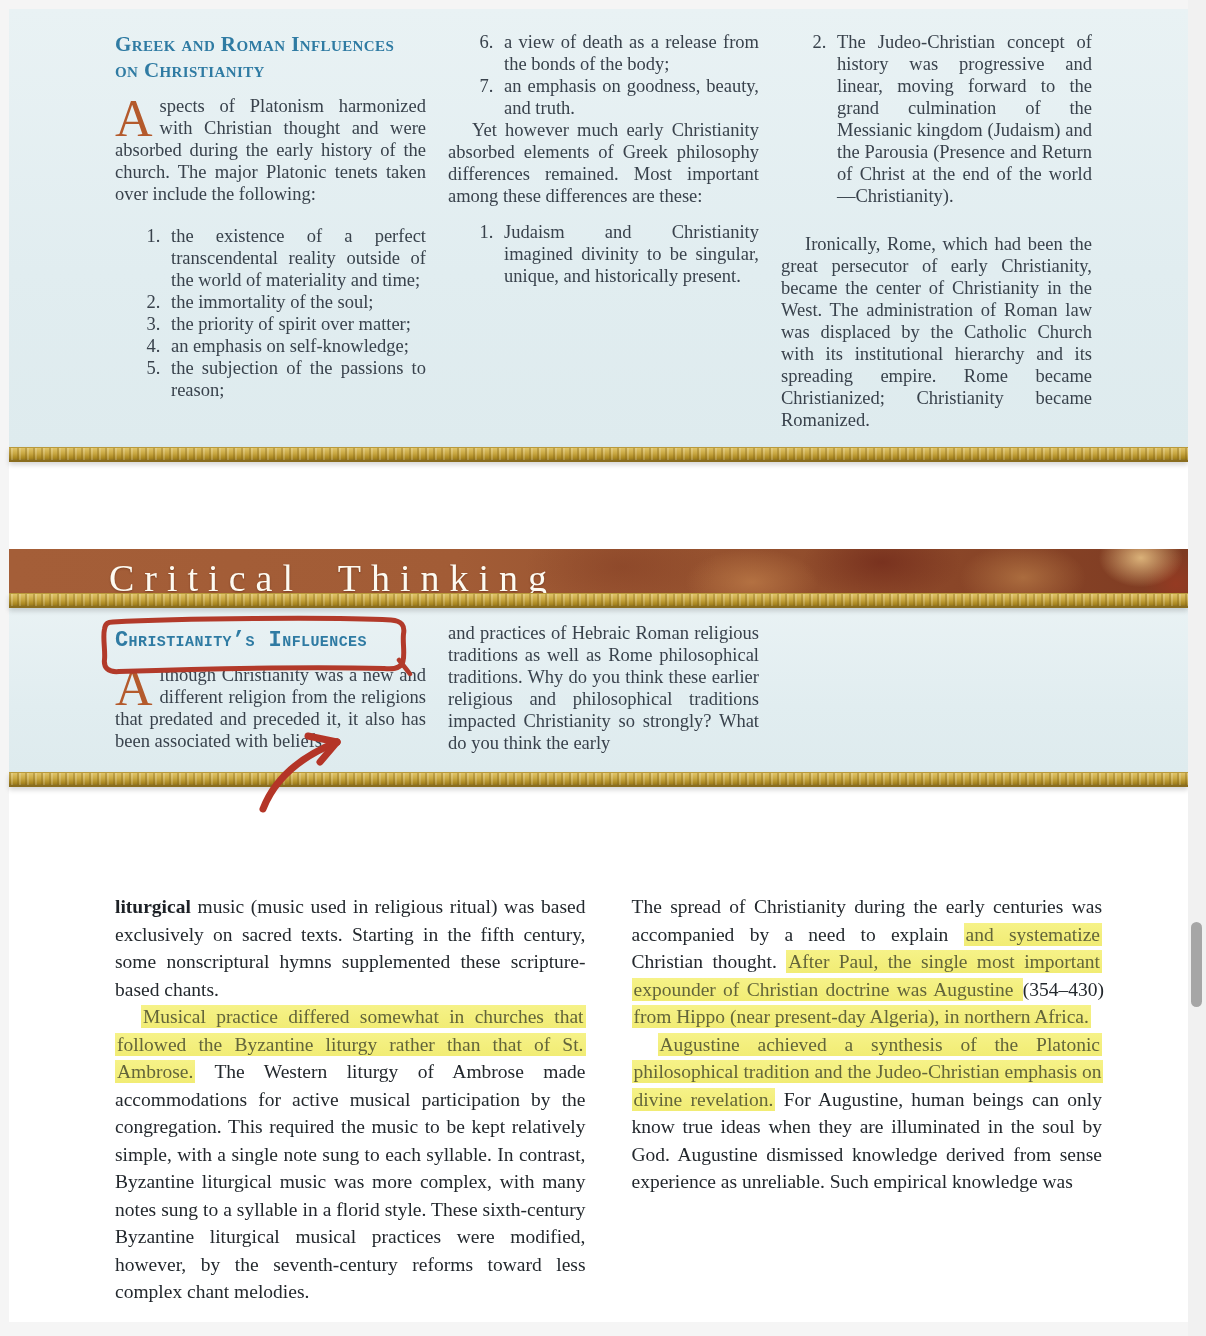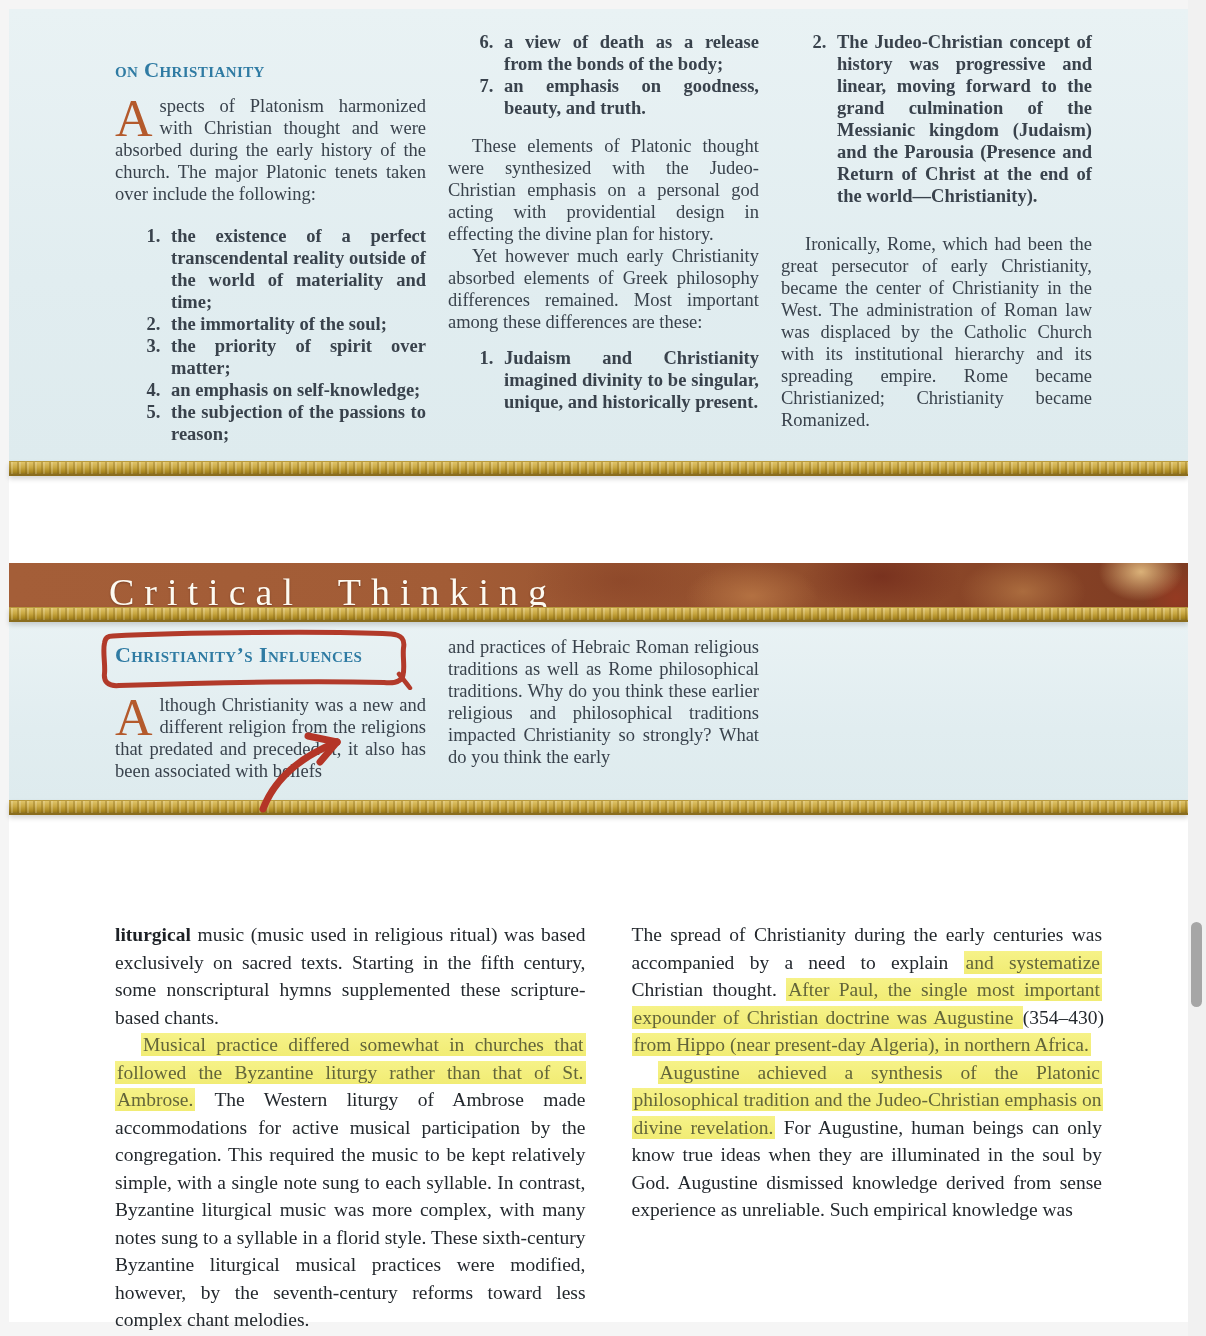--- a/index.html
+++ b/index.html
@@ -52,24 +52,24 @@
   .body-blue{color:#39424c;font-size:18.5px;line-height:22px;text-align:justify;hyphens:auto;}
   .body-blue p{margin:0;}
   .sc{font-variant:small-caps;letter-spacing:.4px;font-weight:bold;}
   .h-blue{color:#2f7ba3;font-size:21px;line-height:26px;margin:0 0 12px 0;}
   .h-ct{color:#2f7ba3;font-size:22px;line-height:26px;margin:0;}
   .dropcap{
     float:left;color:#b45a2c;font-size:52px;line-height:41px;
     padding:3px 7px 0 0;font-weight:normal;
   }
   ol.list{margin:0;padding-left:50px;}
-  ol.list li{padding-left:6px;margin:0;font-weight:bold;}
+  ol.list li{padding-left:6px;margin:0;}
   .indent{text-indent:24px;} .mt14{margin-top:14px!important;} .mt16{margin-top:16px!important;} .mt20{margin-top:20px!important;} .mt26{margin-top:26px!important;}
   
-  .circled{position:relative;display:inline-block;padding:10px 10px 6px 4px;margin:-4px 0 20px -4px;}
+  .circled{position:relative;display:inline-block;padding:10px 10px 6px 4px;margin:-4px 0 4px -4px;font-family:Liberation Mono, monospace;}
   .circled svg{position:absolute;left:-14px;top:-6px;pointer-events:none;}
   .arrow{position:absolute;left:236px;top:718px;z-index:6;}
   
   .bottom{
     margin-top:106px;padding:0 86px 0 106px;
     display:grid;grid-template-columns:repeat(2,1fr);column-gap:46px;
     color:#23282d;font-size:19.5px;line-height:27.5px;text-align:justify;hyphens:auto;
   }
   .bottom p{margin:0;}
   .indent2{text-indent:26px;}
@@ -84,36 +84,35 @@
   .scrollbar{position:absolute;right:0;top:0;width:18px;height:1336px;background:#f1f1f1;z-index:9;}
   .scrollbar .thumb{position:absolute;left:3px;top:922px;width:11px;height:85px;border-radius:6px;background:#a6a6a6;}
 </style>
 </head>
 <body>
 
 <div class="doc">
 
   <section class="bluebox box1 cols3 body-blue">
     <div class="col">
-      <h2 class="sc h-blue"><br><span>on Christianity</span></h2>
+      <h2 class="sc h-blue"><span>Greek and Roman Influences</span><br><span>on Christianity</span></h2>
       <p><span class="dropcap">A</span><span>spects of Platonism harmonized with Christian thought and were absorbed during the early history of the church. The major Platonic tenets taken over include the following:</span></p>
       <ol class="list mt20" start="1">
         <li>the existence of a perfect transcendental reality outside of the world of materiality and time;</li>
         <li>the immortality of the soul;</li>
         <li>the priority of spirit over matter;</li>
         <li>an emphasis on self-knowledge;</li>
         <li>the subjection of the passions to reason;</li>
       </ol>
     </div>
     <div class="col">
       <ol class="list" start="6">
         <li>a view of death as a release from the bonds of the body;</li>
         <li>an emphasis on goodness, beauty, and truth.</li>
       </ol>
-      <p class="indent mt16">These elements of Platonic thought were synthesized with the Judeo-Christian emphasis on a personal god acting with providential design in effecting the divine plan for history.</p>
       <p class="indent">Yet however much early Christianity absorbed elements of Greek philosophy differences remained. Most important among these differences are these:</p>
       <ol class="list mt14" start="1">
         <li>Judaism and Christianity imagined divinity to be singular, unique, and historically present.</li>
       </ol>
     </div>
     <div class="col">
       <ol class="list" start="2">
         <li>The Judeo-Christian concept of history was progressive and linear, moving forward to the grand culmination of the Messianic kingdom (Judaism) and the Parousia (Presence and Return of Christ at the end of the world—Christianity).</li>
       </ol>
       <p class="indent mt26">Ironically, Rome, which had been the great persecutor of early Christianity, became the center of Christianity in the West. The administration of Roman law was displaced by the Catholic Church with its institutional hierarchy and its spreading empire. Rome became Christianized; Christianity became Romanized.</p>

